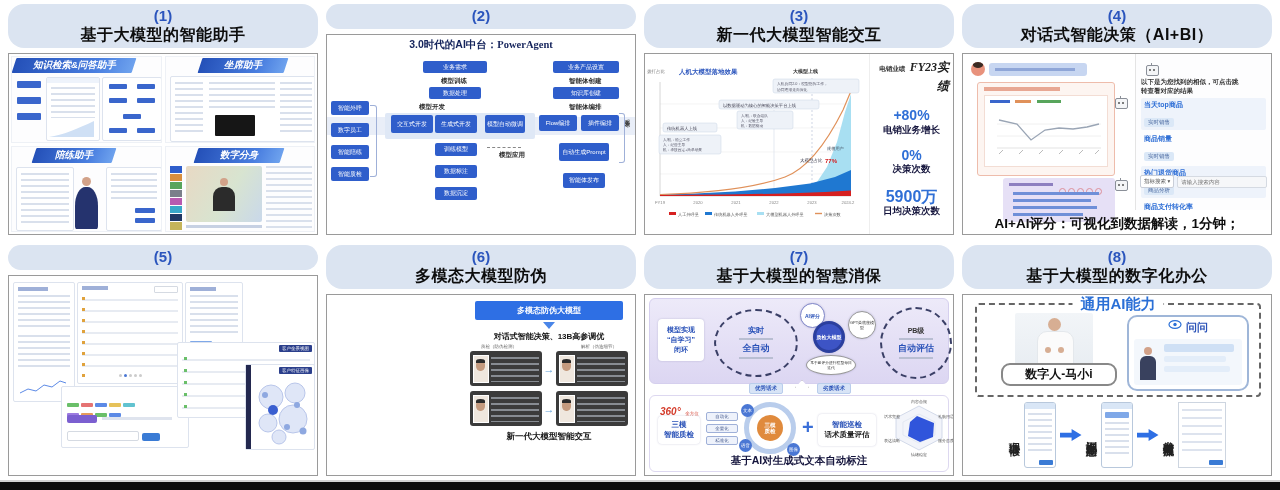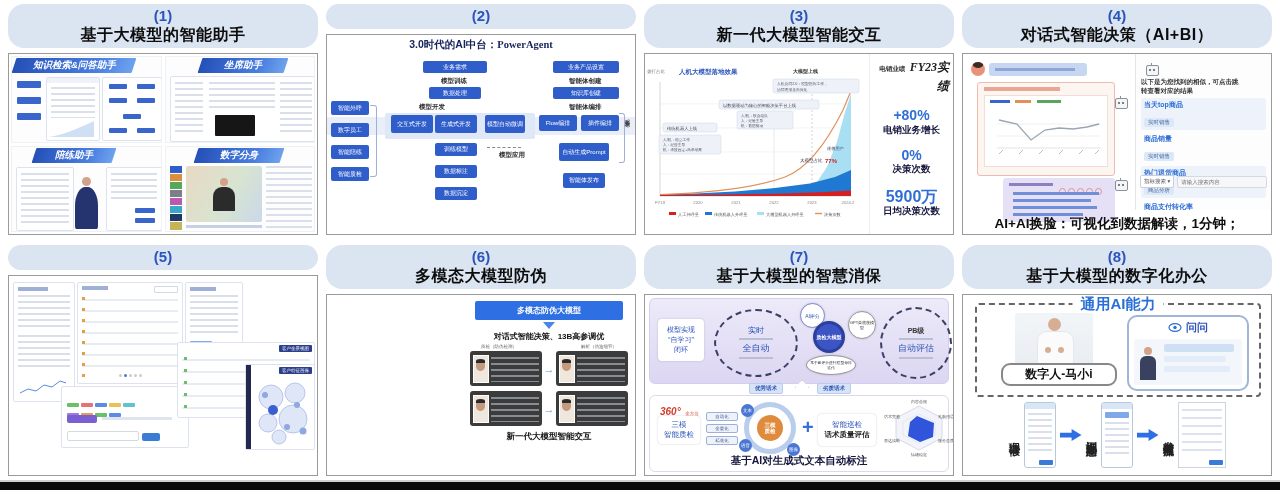--- a/index.html
+++ b/index.html
@@ -89,21 +89,21 @@
   .flines{position:absolute;left:21px;right:3px;top:6px;bottom:4px;background-image:repeating-linear-gradient(#9aa0a8 0 2px,transparent 2px 6px);opacity:.8;}
   .fc-arrow{color:#5b9bd5;font-weight:bold;font-size:11px;text-align:center;}
   .p6-cap{margin-top:4px;font-weight:bold;font-size:8.5px;color:#111;}
   
   .p7-top{position:absolute;left:4px;right:4px;top:3px;height:84px;border-radius:6px;
           background:linear-gradient(#edeaf9,#dcd6f2);border:1px solid #d5cfee;}
   .p7-bot{position:absolute;left:4px;right:4px;top:100px;bottom:3px;border-radius:6px;
           background:linear-gradient(#f7f6fd,#ecearf8,#eceaf8);border:1px solid #ddd8f0;}
   .whitebox{position:absolute;background:#fff;border-radius:4px;box-shadow:0 0 2px rgba(60,60,120,.25);
             display:flex;flex-direction:column;align-items:center;justify-content:center;text-align:center;}
-  .p7-blue{color:#2a52b8;font-weight:normal;}
+  .p7-blue{color:#2a52b8;font-weight:bold;}
   .dashcircle{position:absolute;border:2px dashed #3a3f66;border-radius:50%;display:flex;flex-direction:column;
               align-items:center;justify-content:center;text-align:center;}
   .miniline{width:34px;height:2px;background:#b9bed2;margin:2px auto;}
   .p7chip{position:absolute;background:#d8e4f6;color:#2a52b8;font-size:5.5px;font-weight:bold;padding:1px 5px;border-radius:2px;border:1px solid #b9cdec;}
   .uparrow{position:absolute;width:14px;height:16px;clip-path:polygon(50% 0,100% 45%,72% 45%,72% 100%,28% 100%,28% 45%,0 45%);background:#fff;border:1px solid #999;box-sizing:border-box;}
   .ringwrap{position:absolute;width:52px;height:52px;}
   .ring{position:absolute;inset:0;border:5px solid #b9cdec;border-radius:50%;}
   .ringc{position:absolute;left:13px;top:13px;width:26px;height:26px;border-radius:50%;background:#e08a3c;color:#fff;
          font-size:5.5px;font-weight:bold;display:flex;flex-direction:column;align-items:center;justify-content:center;line-height:1.1;}
   .sat{position:absolute;width:13px;height:13px;border-radius:50%;background:#4a77d4;color:#fff;font-size:4.5px;
@@ -112,21 +112,21 @@
       padding:1px 2px;text-align:center;}
   .p7-cap{position:absolute;left:0;right:0;bottom:3px;text-align:center;font-weight:bold;font-size:10.5px;color:#14143c;}
   
   .dashbox{position:absolute;left:12px;top:8px;width:282px;height:90px;border:2px dashed #666;border-radius:4px;}
   .cap-ai{position:absolute;top:-10px;left:50%;transform:translateX(-50%);background:#fff;padding:0 8px;
           color:#2a6fd6;font-weight:bold;font-size:15px;white-space:nowrap;}
   .dh-photo{position:absolute;left:38px;top:8px;width:78px;height:56px;background:linear-gradient(#f2f5f8,#e8edf2);border-radius:2px;}
   .dh-label{position:absolute;left:24px;top:58px;width:112px;height:19px;border:2px solid #888;border-radius:9px;background:#fff;
             display:flex;align-items:center;justify-content:center;font-weight:bold;font-size:12px;color:#111;}
   .ww-box{position:absolute;right:10px;top:10px;width:118px;height:72px;border:2px solid #9fb6d8;border-radius:10px;background:#fff;}
-  .ww-head{display:flex;align-items:center;justify-content:center;gap:4px;margin-top:3px;font-weight:bold;font-size:11px;color:#2a52b8;}
+  .ww-head{display:flex;justify-content:center;gap:4px;margin-top:3px;font-weight:bold;font-size:11px;color:#2a52b8;}
   .ww-shot{position:absolute;left:5px;right:5px;top:22px;bottom:4px;background:#f3f7fc;border-radius:3px;overflow:hidden;}
   .vtext{writing-mode:vertical-rl;text-orientation:upright;font-weight:bold;font-size:11px;color:#222;letter-spacing:1px;line-height:1;}
   .flowrow{position:absolute;left:4px;right:4px;top:104px;bottom:4px;display:flex;align-items:center;gap:4px;justify-content:center;}
   .phone{width:30px;height:64px;border:1px solid #b8c8dc;border-radius:3px;background:#fff;position:relative;overflow:hidden;}
   .phone .top{position:absolute;left:0;right:0;top:0;height:6px;background:#d9e6f6;}
   .flow-arrow{width:22px;height:12px;background:#2e6fe4;clip-path:polygon(0 30%,55% 30%,55% 0,100% 50%,55% 100%,55% 70%,0 70%);}
   .listmock{width:46px;height:64px;border:1px solid #cdd5e0;background:#fff;position:relative;}
   .bluebtn{position:absolute;right:2px;bottom:2px;width:14px;height:5px;background:#3a7bd5;border-radius:1px;}
 </style>
 </head>
@@ -404,21 +404,21 @@
           <span class="p4-tag">商品分析</span>
         </div>
         <div class="p4-item">
           <a class="p4-link">商品支付转化率</a>
         </div>
         <div class="p4-bar">
           <div class="p4-select">指标搜索 ▾</div>
           <input class="p4-input" type="text" placeholder="请输入搜索内容" style="">
         </div>
       </div>
-      <div class="p4-cap">AI+AI换脸：可视化到数据解读，1分钟；</div>
+      <div class="p4-cap">AI+AI评分：可视化到数据解读，1分钟；</div>
     </div>
   </div>
 
   <div class="panel">
     <div class="phead">
       <div class="pnum">(5)</div>
     </div>
     <div class="pbody">
       <div class="card" style="left:4px;top:6px;width:60px;height:118px">
         <div class="abs" style="left:4px;top:4px;width:30px;height:3.5px;background:#9fb0d8"></div>

